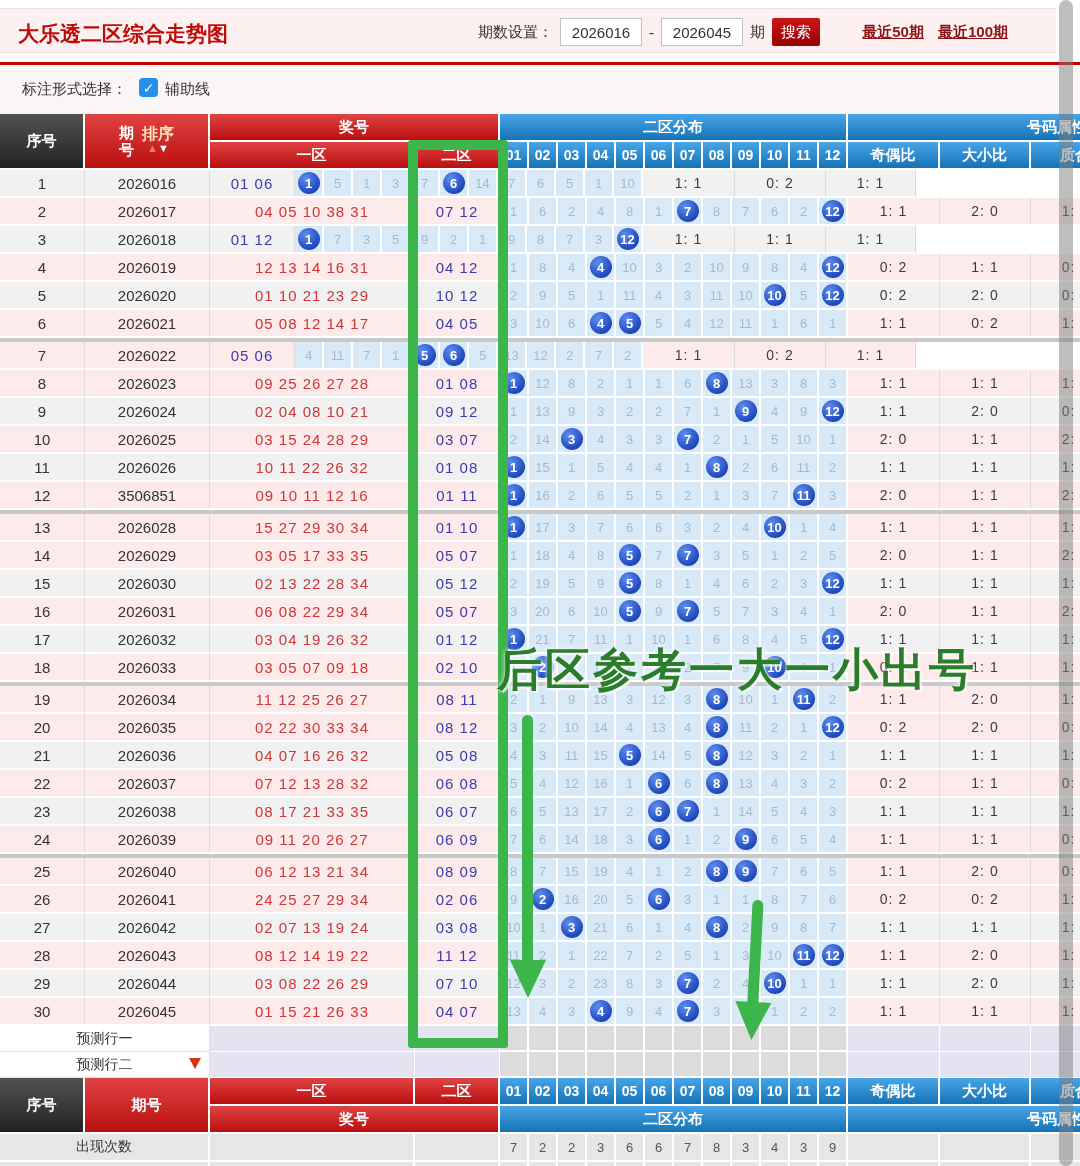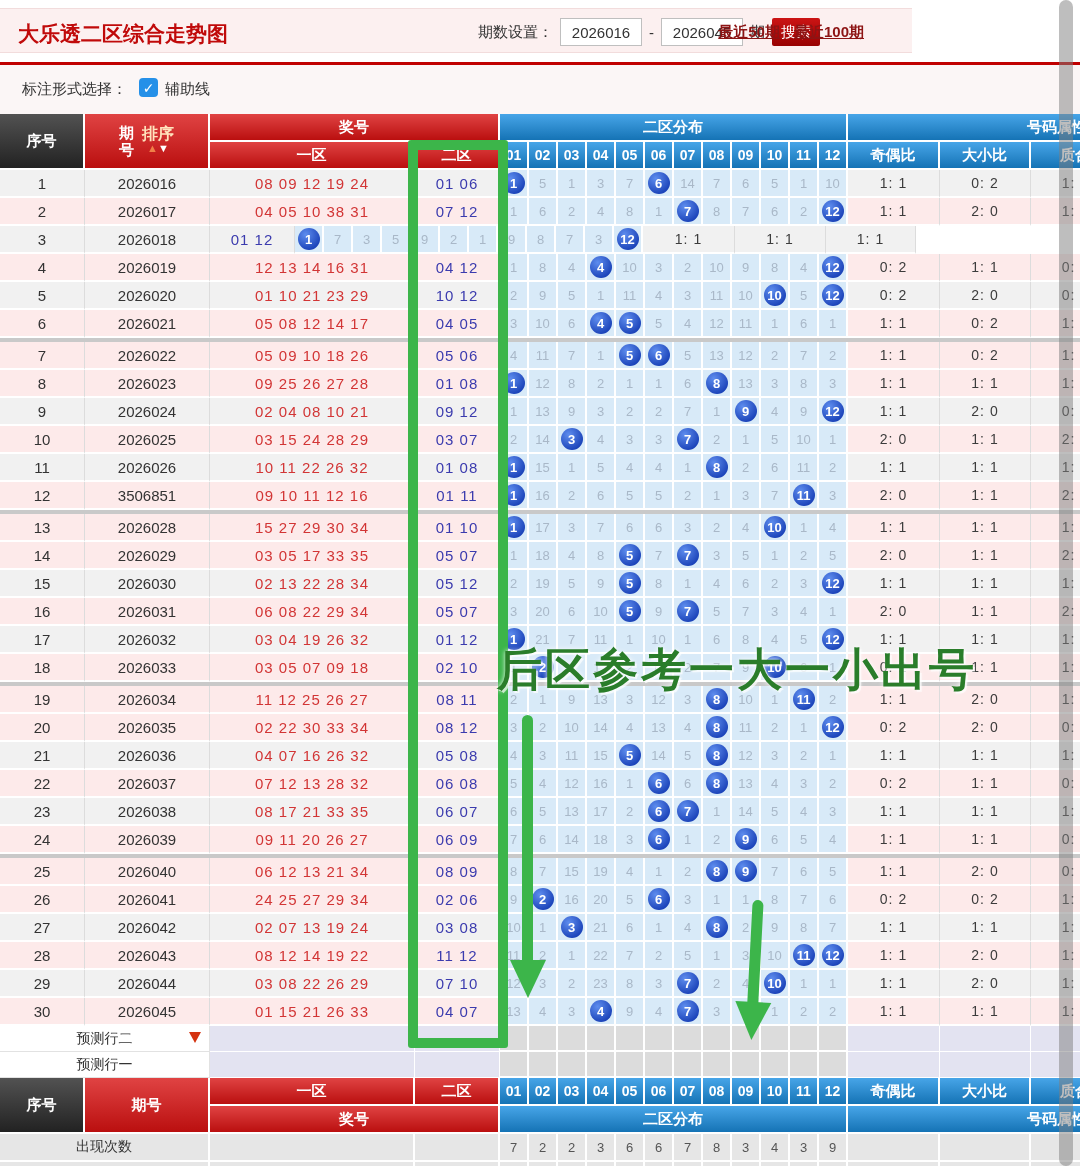--- a/index.html
+++ b/index.html
@@ -1,19 +1,19 @@
 <!DOCTYPE html>
 <html><head>
 <meta charset="utf-8">
 <style>
   html,body{margin:0;padding:0;background:#fff;}
   #page{position:relative;width:1080px;height:1166px;overflow:hidden;background:#fff;
         font-family:"Liberation Sans","DejaVu Sans",sans-serif;}
   
-  .topbar{position:absolute;left:0;top:8px;width:912px;height:45px;background:#fcf0f0;
+  .topbar{position:absolute;left:0;top:8px;width:1056px;height:45px;background:#fcf0f0;
           border-top:1px solid #f2dcdc;border-bottom:1px solid #f2dcdc;box-sizing:border-box;}
   .title{position:absolute;left:18px;top:11px;font-size:21px;font-weight:bold;color:#c00a0a;}
   .controls{position:absolute;left:478px;top:9px;display:flex;align-items:center;gap:7px;}
   .ctl-label{font-size:15px;color:#333;}
   .period-input{width:76px;height:24px;border:1px solid #bfbfbf;background:#fff;text-align:center;
                 font-size:15px;color:#333;font-family:inherit;}
   .dash{color:#333;font-size:15px;}
   .unit{color:#333;font-size:15px;}
   .search-btn{width:48px;height:28px;border:none;border-radius:2px;color:#fff;font-size:15px;
               background:linear-gradient(#cc1414,#980202);cursor:pointer;font-family:inherit;}
@@ -148,21 +148,20 @@
       <div class="hc hblue numhc" style="left: 732px; top: 28px; width: 29px; height: 28px;">09</div>
       <div class="hc hblue numhc" style="left: 761px; top: 28px; width: 29px; height: 28px;">10</div>
       <div class="hc hblue numhc" style="left: 790px; top: 28px; width: 29px; height: 28px;">11</div>
       <div class="hc hblue numhc" style="left: 819px; top: 28px; width: 29px; height: 28px;">12</div>
     </div>
 
   <div id="rows">
       <div class="trow g">
         <div class="c lab w-seq">1</div>
         <div class="c lab w-per">2026016</div>
-        <div class="c lab w-z1 redtxt">08 09 12 19 24</div>
         <div class="c lab w-z2 indigo">01 06</div>
         <div class="c dist">
           <div class="ball">1</div>
         </div>
         <div class="c dist">5</div>
         <div class="c dist">1</div>
         <div class="c dist">3</div>
         <div class="c dist">7</div>
         <div class="c dist">
           <div class="ball">6</div>
@@ -298,21 +297,20 @@
         <div class="c dist">6</div>
         <div class="c dist">1</div>
         <div class="c ratio w-r0">1: 1</div>
         <div class="c ratio w-r1">0: 2</div>
         <div class="c ratio w-r2">1: 1</div>
       </div>
       <div class="sep"></div>
       <div class="trow p">
         <div class="c lab w-seq">7</div>
         <div class="c lab w-per">2026022</div>
-        <div class="c lab w-z1 redtxt">05 09 10 18 26</div>
         <div class="c lab w-z2 indigo">05 06</div>
         <div class="c dist">4</div>
         <div class="c dist">11</div>
         <div class="c dist">7</div>
         <div class="c dist">1</div>
         <div class="c dist">
           <div class="ball">5</div>
         </div>
         <div class="c dist">
           <div class="ball">6</div>
@@ -902,41 +900,41 @@
         <div class="c dist">2</div>
         <div class="c dist">2</div>
         <div class="c ratio w-r0">1: 1</div>
         <div class="c ratio w-r1">1: 1</div>
         <div class="c ratio w-r2">1: 1</div>
       </div>
     </div>
 
   <div id="predrows" style="position:absolute;left:0;top:1026px;">
       <div class="prow">
-        <div class="c plab">预测行二<div class="red-arrow"></div></div>
+        <div class="c plab">预测行一</div>
         <div class="c lav w-z1"></div>
         <div class="c lav w-z2"></div>
         <div class="c pdist"></div>
         <div class="c pdist"></div>
         <div class="c pdist"></div>
         <div class="c pdist"></div>
         <div class="c pdist"></div>
         <div class="c pdist"></div>
         <div class="c pdist"></div>
         <div class="c pdist"></div>
         <div class="c pdist"></div>
         <div class="c pdist"></div>
         <div class="c pdist"></div>
         <div class="c pdist"></div>
         <div class="c lav w-r0"></div>
         <div class="c lav w-r1"></div>
         <div class="c lav w-r2"></div>
       </div>
       <div class="prow">
-        <div class="c plab">预测行一</div>
+        <div class="c plab">预测行二<div class="red-arrow"></div></div>
         <div class="c lav w-z1"></div>
         <div class="c lav w-z2"></div>
         <div class="c pdist"></div>
         <div class="c pdist"></div>
         <div class="c pdist"></div>
         <div class="c pdist"></div>
         <div class="c pdist"></div>
         <div class="c pdist"></div>
         <div class="c pdist"></div>
         <div class="c pdist"></div>

